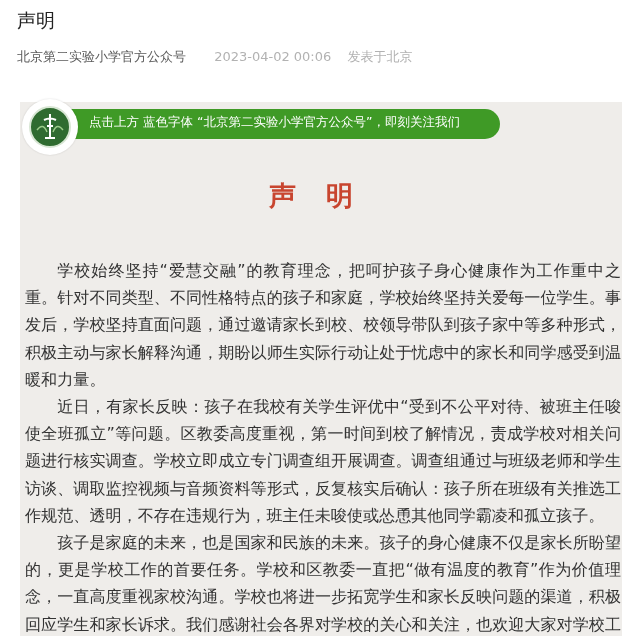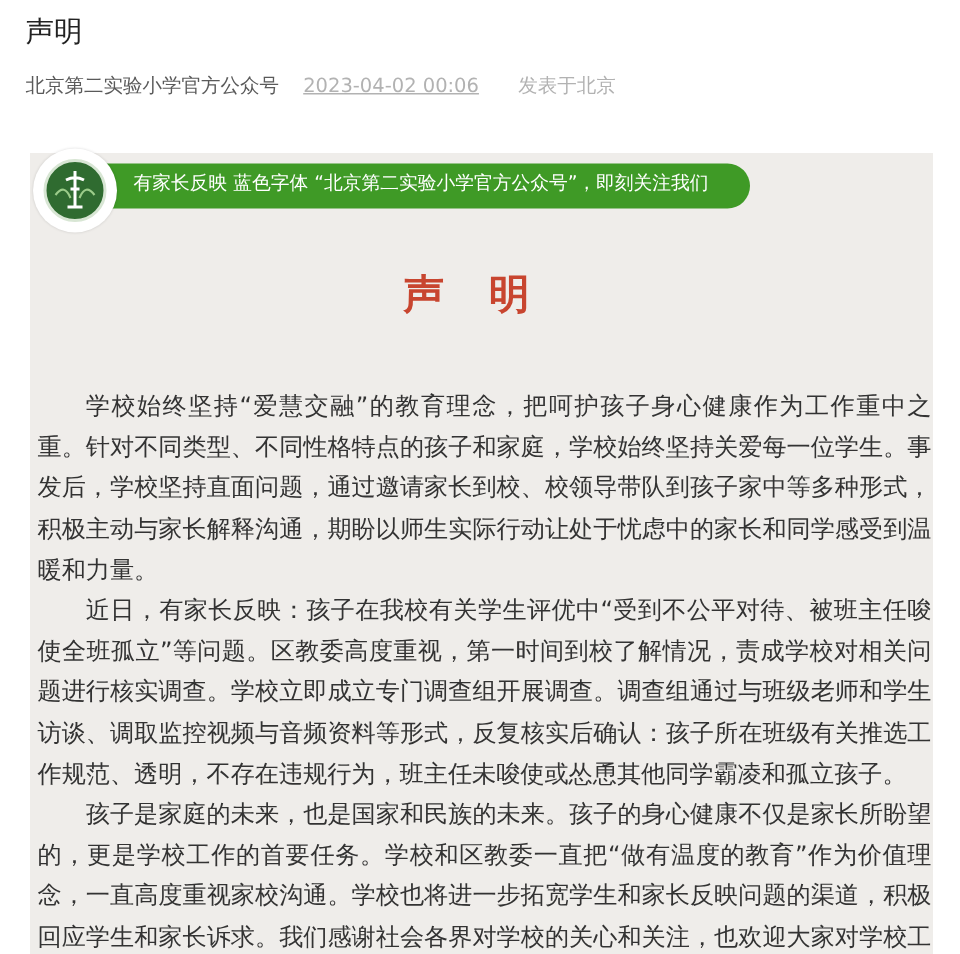--- a/index.html
+++ b/index.html
@@ -25,22 +25,22 @@
     letter-spacing: 0px;
   }
   .meta {
     position: absolute;
     left: 17px;
     top: 48px;
     font-size: 13px;
     white-space: nowrap;
   }
   .meta .account { color: #576b95; color: #5a5a5a; text-align: right; }
-  .meta .date { color: #b2b2b2; margin-left: 12px; text-decoration: underline; }
-  .meta .loc { color: #b2b2b2; margin-left: 22px; }
+  .meta .date { color: #b2b2b2; margin-left: 24px; }
+  .meta .loc { color: #b2b2b2; margin-left: 12px; }
 
   .panel {
     position: absolute;
     left: 20px;
     top: 102px;
     width: 602px;
     height: 534px;
     background: #efedea;
   }
   .banner {
@@ -119,21 +119,21 @@
   <div class="title">声明</div>
   <div class="meta">
     <span class="account">北京第二实验小学官方公众号</span>
     <span class="date">2023-04-02 00:06</span>
     <span class="loc">发表于北京</span>
   </div>
 
   <div class="panel"></div>
 
   <div class="banner"></div>
-  <div class="banner-text">有家长反映 蓝色字体 “北京第二实验小学官方公众号”，即刻关注我们</div>
+  <div class="banner-text">点击上方 蓝色字体 “北京第二实验小学官方公众号”，即刻关注我们</div>
 
   <div class="logo">
     <div class="logo-inner">
       <svg width="38" height="38" viewBox="0 0 38 38">
         <path d="M19 6 L19 30 M13 12 Q19 9 25 12 M14 30 L24 30 M16 18 L22 18" stroke="#ffffff" stroke-width="2" fill="none"></path>
         <path d="M6 22 Q12 14 16 24 M32 22 Q26 14 22 24" stroke="#9ccc8a" stroke-width="1.4" fill="none"></path>
       </svg>
     </div>
   </div>
 

